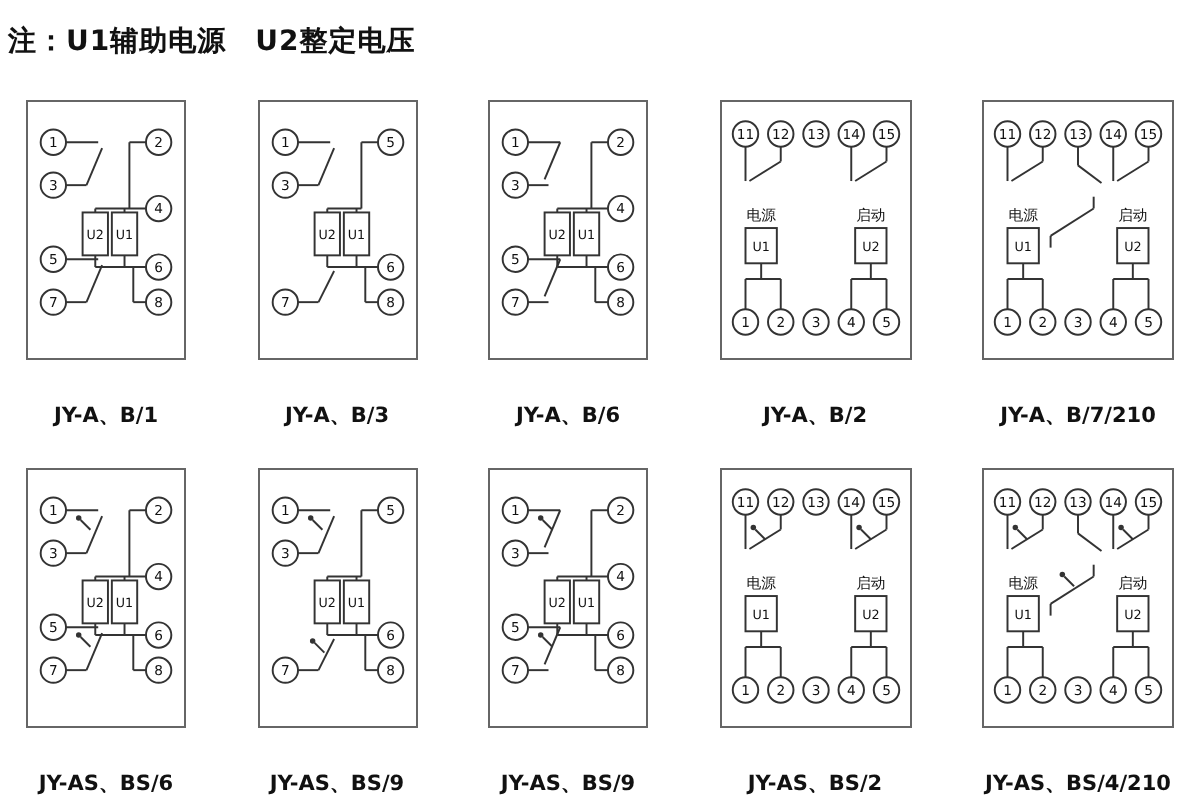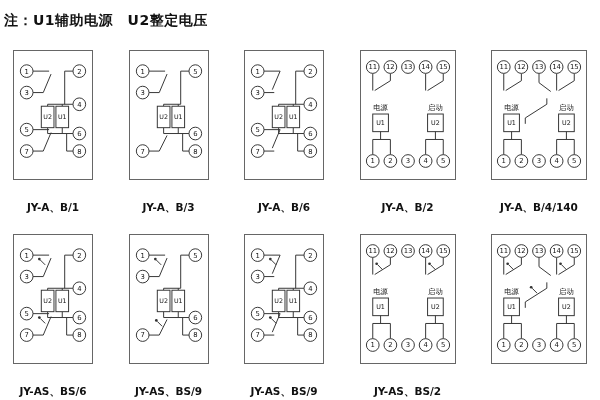--- a/index.html
+++ b/index.html
@@ -242,21 +242,21 @@
               <circle cx="66" cy="16" r="6.5" class="t"></circle>
               <text x="66" y="18.5" text-anchor="middle" font-size="7">14</text>
               <circle cx="66" cy="112" r="6.5" class="t"></circle>
               <text x="66" y="114.5" text-anchor="middle" font-size="7">4</text>
               <circle cx="84" cy="16" r="6.5" class="t"></circle>
               <text x="84" y="18.5" text-anchor="middle" font-size="7">15</text>
               <circle cx="84" cy="112" r="6.5" class="t"></circle>
               <text x="84" y="114.5" text-anchor="middle" font-size="7">5</text>
             </svg>
           </div>
-        <div class="caption">JY-A、B/4/140</div>
+        <div class="caption">JY-A、B/7/210</div>
       </div>
     </div>
     <div class="row">
       <div class="cell narrow">
         <div class="box">
             <svg viewBox="0 0 80 130">
               <line x1="60.5" y1="20" x2="52" y2="20" class="w"></line>
               <line x1="52" y1="20" x2="52" y2="54" class="w"></line>
               <line x1="34.5" y1="54" x2="60.5" y2="54" class="w"></line>
               <line x1="34.5" y1="54" x2="34.5" y2="56" class="w"></line>
@@ -489,16 +489,17 @@
               <circle cx="66" cy="16" r="6.5" class="t"></circle>
               <text x="66" y="18.5" text-anchor="middle" font-size="7">14</text>
               <circle cx="66" cy="112" r="6.5" class="t"></circle>
               <text x="66" y="114.5" text-anchor="middle" font-size="7">4</text>
               <circle cx="84" cy="16" r="6.5" class="t"></circle>
               <text x="84" y="18.5" text-anchor="middle" font-size="7">15</text>
               <circle cx="84" cy="112" r="6.5" class="t"></circle>
               <text x="84" y="114.5" text-anchor="middle" font-size="7">5</text>
             </svg>
           </div>
+        <div class="caption">JY-AS、BS/4/210</div>
       </div>
     </div>
   </div>
 </div>
 
 </body></html>

